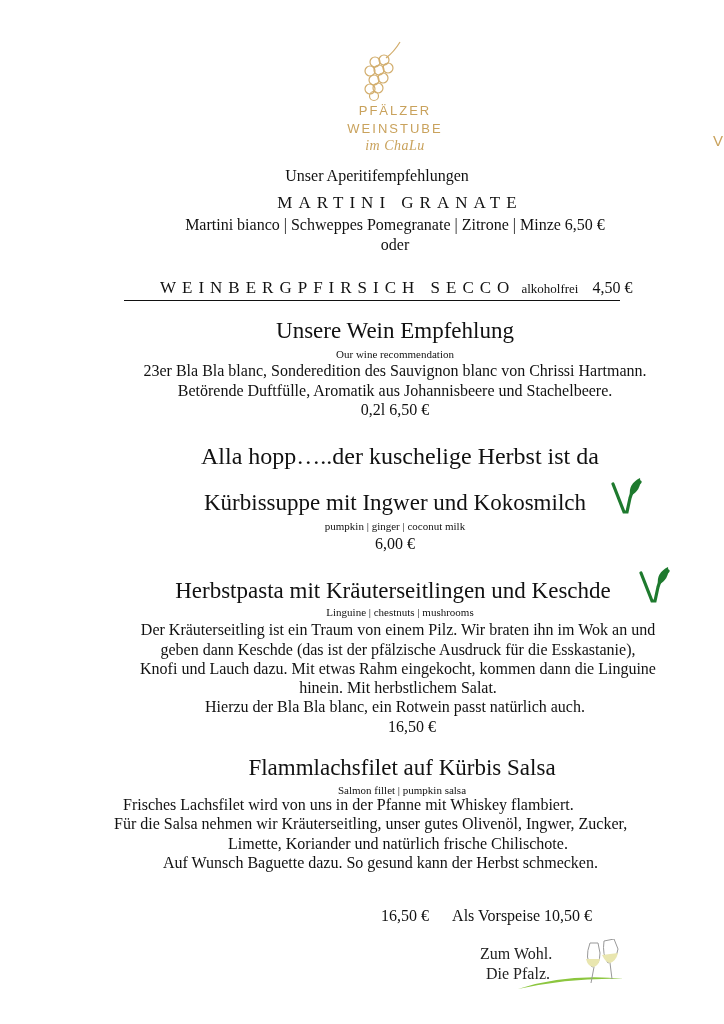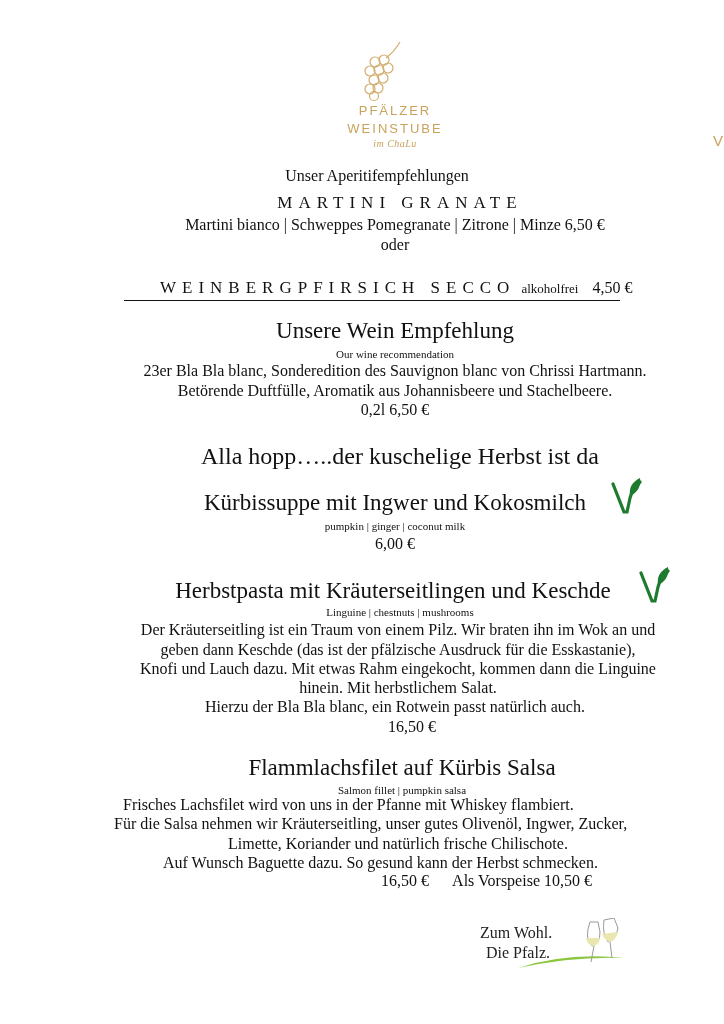--- a/index.html
+++ b/index.html
@@ -3,32 +3,32 @@
 <meta charset="utf-8">
 <style>
   html, body { margin:0; padding:0; background:#ffffff; }
   body { width:724px; height:1024px; position:relative; overflow:hidden;
          font-family:"Liberation Serif", "DejaVu Serif", serif; color:#111; }
   .abs { position:absolute; }
   .center { text-align:center; white-space:nowrap; }
   .logo { left:330px; top:40px; width:130px; height:120px; }
   .logo-text { font-family:"Liberation Sans", "DejaVu Sans", sans-serif; color:#c9a25c;
                font-size:13px; letter-spacing:2px; line-height:18px; text-align:center; width:130px; }
-  .logo-sub { font-family:"Liberation Serif", serif; font-style:italic; color:#c9a25c; font-size:10px;
+  .logo-sub { font-family:"Liberation Serif", serif; font-style:italic; color:#c9a25c; font-size:14px;
               text-align:center; width:130px; letter-spacing:0.5px; }
   .edge-v { left:713px; top:132px; font-family:"Liberation Sans", sans-serif; color:#c9a25c; font-size:15px; }
   .sec-label { font-size:16px; }
   .spaced { font-size:17px; letter-spacing:6px; }
   .body16 { font-size:16px; }
   .small11 { font-size:11px; }
   .h-big { font-size:24px; }
   .h-mid { font-size:23px; }
   .rule { left:124px; top:300px; width:496px; height:0; border-top:1.5px solid #111; }
   .veg { width:32px; height:40px; }
-  .footer-logo { left:478px; top:918px; width:150px; height:56px; }
+  .footer-logo { left:478px; top:939px; width:150px; height:56px; }
   .footer-text { font-family:"Liberation Serif", serif; font-size:16px; line-height:18px; color:#222; }
 </style>
 </head>
 <body>
 
 <div class="abs logo">
   <svg width="130" height="62" viewBox="0 0 130 62" style="display:block">
     <g fill="none" stroke="#d2ad6c" stroke-width="1.2">
       <path d="M56 18 q8 -6 14 -16"></path>
       <circle cx="45" cy="22" r="5"></circle>
@@ -90,21 +90,21 @@
 <div class="abs center body16" style="left:0;width:796px;top:679px;">hinein. Mit herbstlichem Salat.</div>
 <div class="abs center body16" style="left:0;width:790px;top:698px;">Hierzu der Bla Bla blanc, ein Rotwein passt natürlich auch.</div>
 <div class="abs center body16" style="left:0;width:824px;top:718px;">16,50 €</div>
 
 <div class="abs center h-mid" style="left:0;width:804px;top:755px;">Flammlachsfilet auf Kürbis Salsa</div>
 <div class="abs center small11" style="left:0;width:804px;top:784px;">Salmon fillet | pumpkin salsa</div>
 <div class="abs body16" style="left:123px;top:796px;white-space:nowrap;font-family:Liberation Serif, serif;">Frisches Lachsfilet wird von uns in der Pfanne mit Whiskey flambiert.</div>
 <div class="abs body16" style="left:114px;top:815px;white-space:nowrap;">Für die Salsa nehmen wir Kräuterseitling, unser gutes Olivenöl, Ingwer, Zucker,</div>
 <div class="abs body16" style="left:228px;top:835px;white-space:nowrap;">Limette, Koriander und natürlich frische Chilischote.</div>
 <div class="abs body16" style="left:163px;top:854px;white-space:nowrap;">Auf Wunsch Baguette dazu. So gesund kann der Herbst schmecken.</div>
-<div class="abs body16" style="left:381px;top:872px;white-space:pre;">16,50 €      Als Vorspeise 10,50 €</div>
+<div class="abs body16" style="left:381px;top:907px;white-space:pre;">16,50 €      Als Vorspeise 10,50 €</div>
 
 <div class="abs footer-logo">
   <div class="abs footer-text" style="left:2px;top:6px;">Zum Wohl.</div>
   <div class="abs footer-text" style="left:8px;top:26px;">Die Pfalz.</div>
   <svg class="abs" style="left:0;top:0;" width="150" height="56" viewBox="0 0 150 56">
     <path d="M40 50 Q90 34 146 40 Q96 38 40 50 Z" fill="#8cc63f"></path>
     <path d="M112 4 Q106 20 114 28 Q122 26 122 14 L120 4 Z" fill="none" stroke="#999" stroke-width="1"></path>
     <path d="M108 20 Q110 28 116 28 Q121 26 122 20 Z" fill="#e9e6b0"></path>
     <line x1="116" y1="28" x2="113" y2="44" stroke="#999" stroke-width="1"></line>
     <path d="M126 2 Q124 16 130 24 Q138 22 140 10 L136 0 Z" fill="none" stroke="#999" stroke-width="1"></path>

